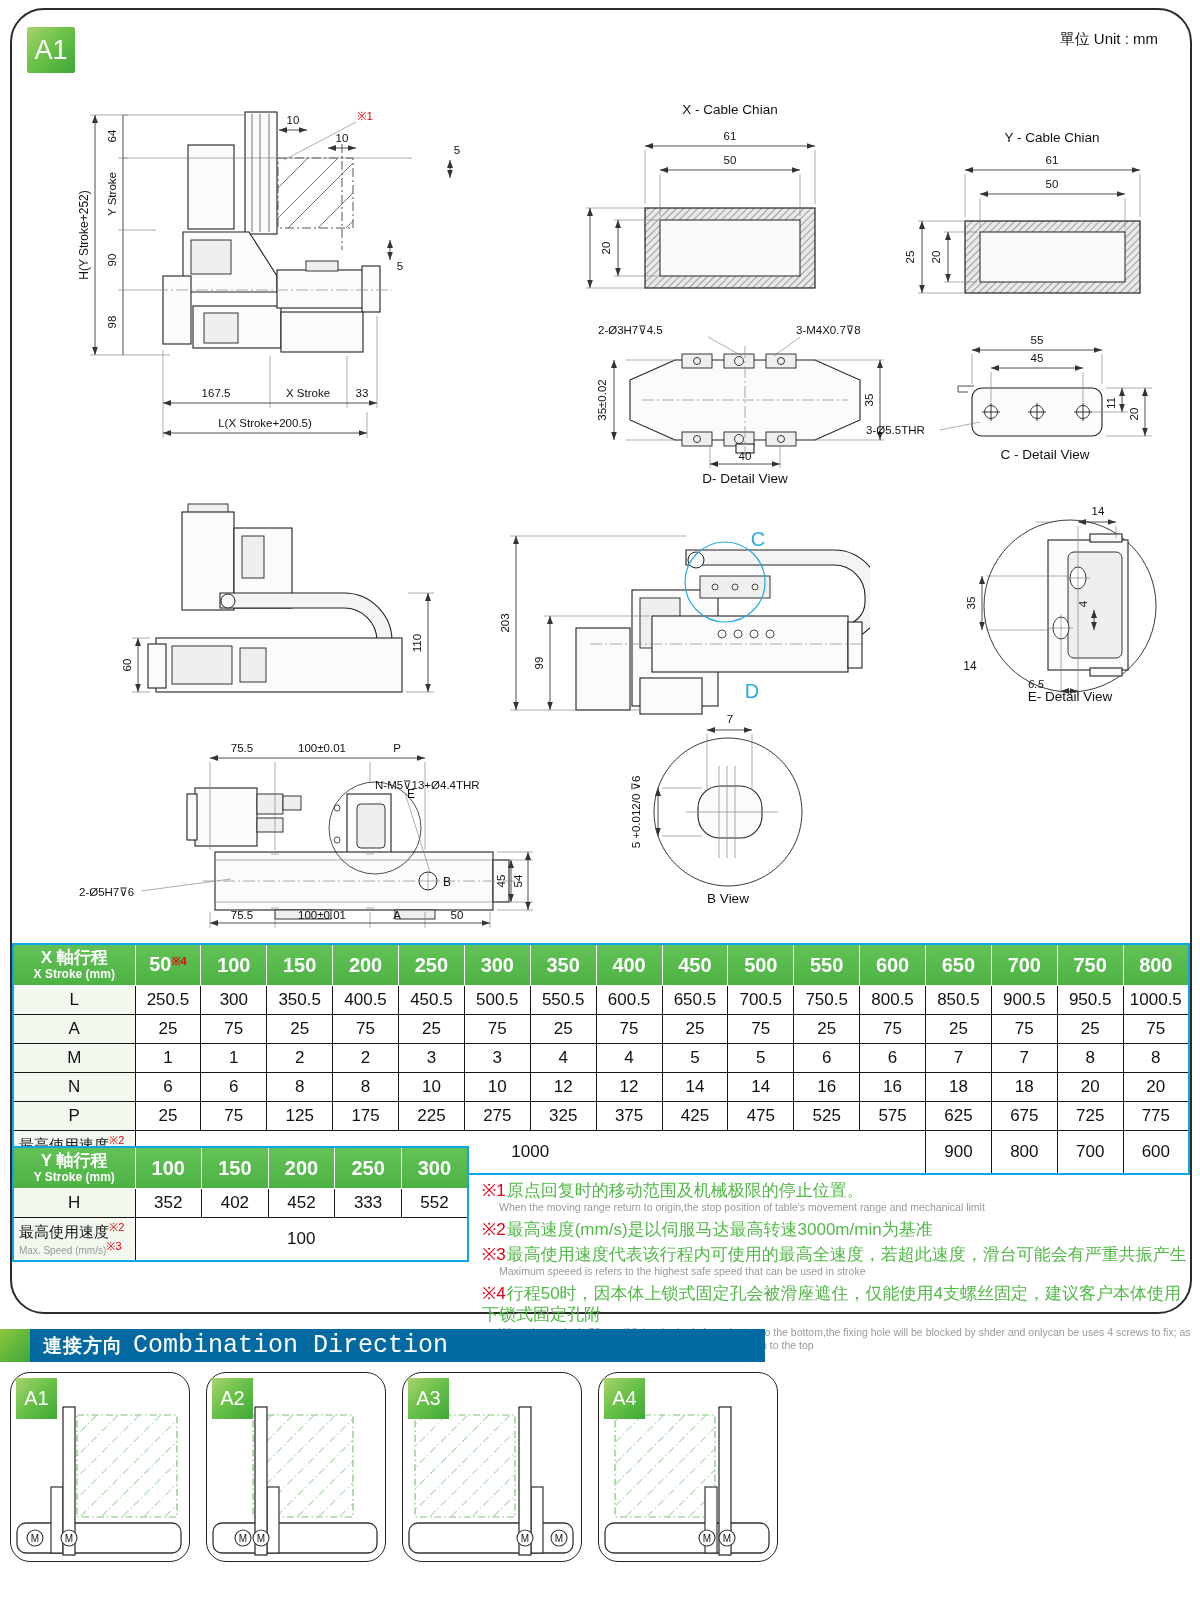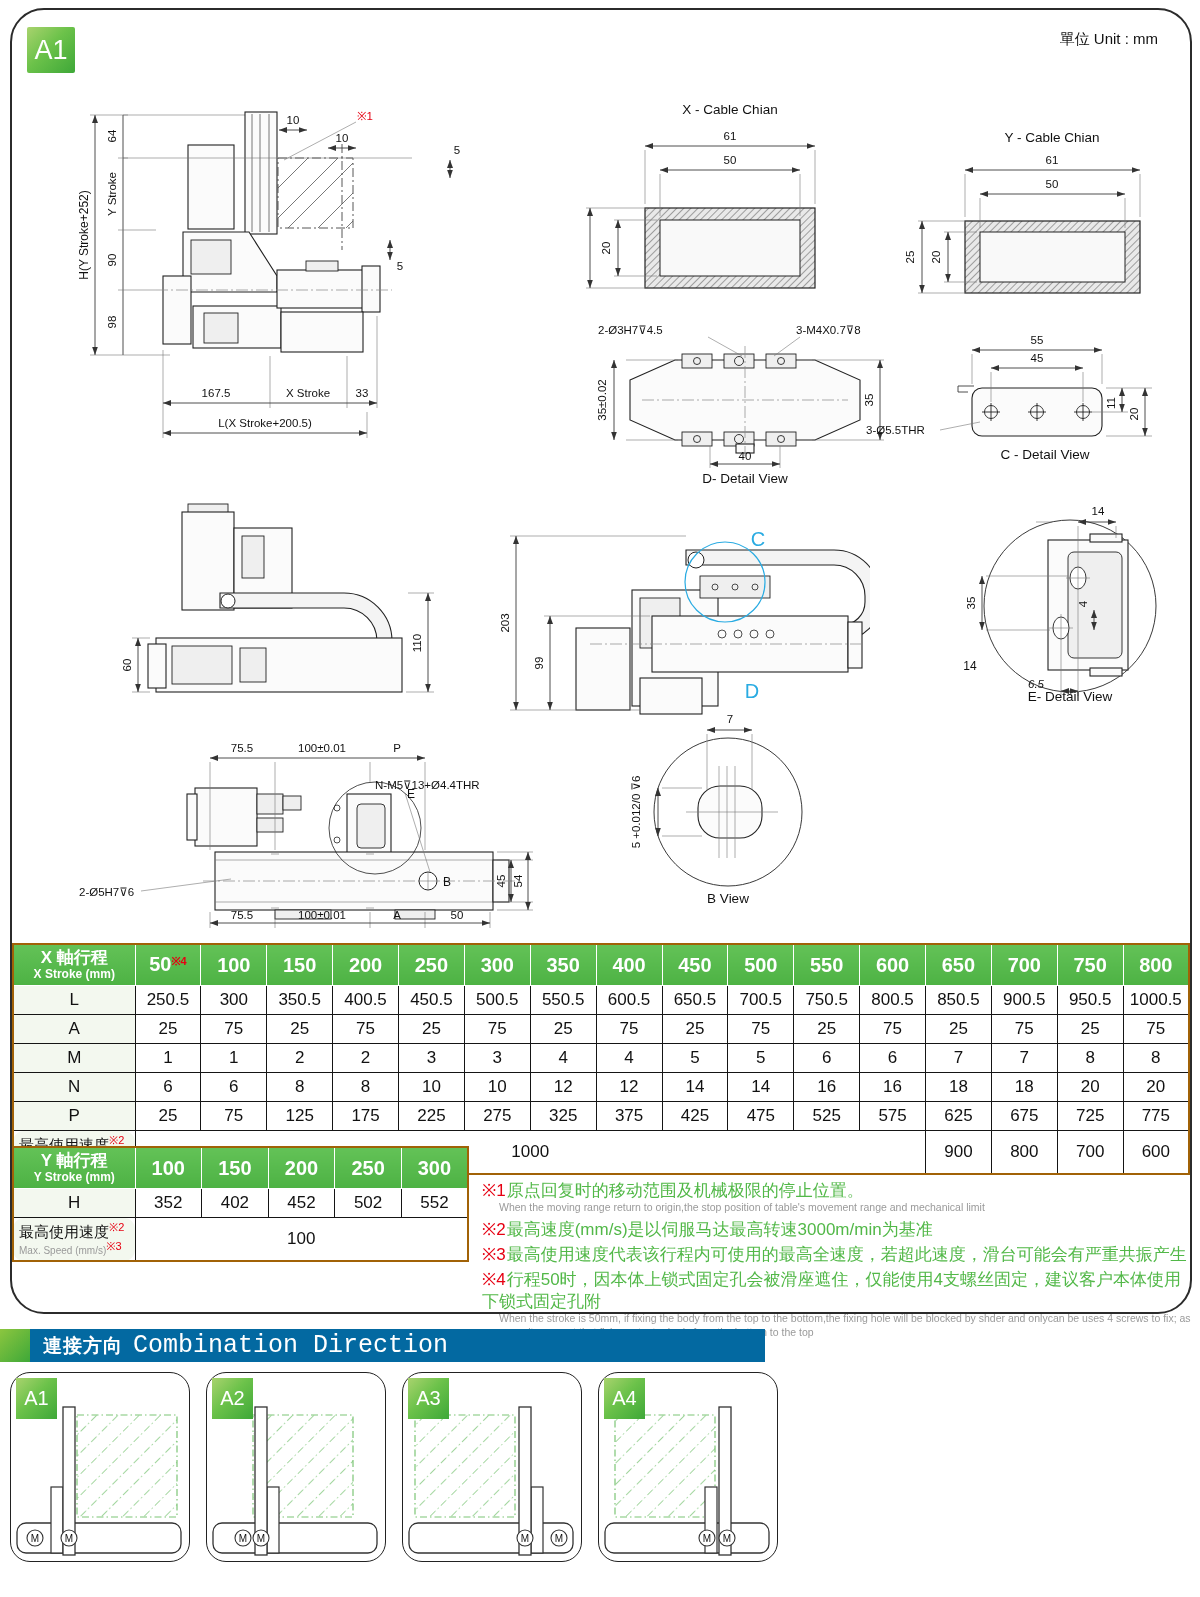--- a/index.html
+++ b/index.html
@@ -20,21 +20,21 @@
   .o{fill:#fbfbfb;stroke:#222;stroke-width:1.1;}
   .o2{fill:#efefef;stroke:#222;stroke-width:0.9;}
   .dl{stroke:#3a3a3a;stroke-width:0.9;fill:none;}
   .ex{stroke:#777;stroke-width:0.6;fill:none;}
   .cl{stroke:#888;stroke-width:0.7;stroke-dasharray:12 3 2 3;fill:none;}
   .hdd{stroke:#444;stroke-width:0.9;stroke-dasharray:9 3 2 3;fill:none;}
   .hl{stroke:#555;stroke-width:0.8;}
   .tblwrap{position:absolute;left:12px;}
   #xtbl{top:943px;width:1178px;}
   #ytbl{top:1146px;width:457px;}
-  table{border-collapse:collapse;width:100%;table-layout:fixed;border:2px solid #a16207;}
+  table{border-collapse:collapse;width:100%;table-layout:fixed;border:2px solid #0ea5e9;}
   th,td{text-align:center;padding:0;overflow:hidden;}
   thead th{background:linear-gradient(180deg,#63c257 0%,#4db244 100%);color:#fff;border:1.5px solid #fff;height:40px;}
   thead th.lab{line-height:1.1;}
   .hzh{font-size:17px;} .hen{font-size:12px;}
   .cv{font-size:20px;}
   td{border:1px solid #151515;font-size:17px;height:28px;background:#fff;color:#111;}
   td.rl{background:#f3f8ef;}
   tr.srow td{height:42px;}
   td.sl{background:#f3f8ef;text-align:left;padding-left:5px;line-height:1.15;border-radius:11px;}
   .slzh{font-size:15px;color:#111;} .slen{font-size:10px;color:#9a9a9a;}
@@ -632,21 +632,21 @@
             <th><span class="cv">250</span></th>
             <th><span class="cv">300</span></th>
           </tr>
         </thead>
         <tbody>
           <tr>
             <td class="rl">H</td>
             <td class="dv">352</td>
             <td class="dv">402</td>
             <td class="dv">452</td>
-            <td class="dv">502</td>
+            <td class="dv">333</td>
             <td class="dv">552</td>
           </tr>
           <tr class="srow">
             <td class="sl">
               <div class="slzh">最高使用速度<sup class="rdsup">※2</sup></div>
               <div class="slen">Max. Speed (mm/s)<sup class="rdsup">※3</sup></div>
             </td>
             <td class="dv" colspan="5">100</td>
           </tr>
         </tbody>
@@ -656,20 +656,21 @@
   <div id="notes">
     <div class="note">
       <div class="nzh"><span class="nref">※1</span><span>原点回复时的移动范围及机械极限的停止位置。</span></div>
       <div class="nen">When the moving range return to origin,the stop position of table's movement range and mechanical limit</div>
     </div>
     <div class="note">
       <div class="nzh"><span class="nref">※2</span><span>最高速度(mm/s)是以伺服马达最高转速3000m/min为基准</span></div>
     </div>
     <div class="note">
       <div class="nzh"><span class="nref">※3</span><span>最高使用速度代表该行程内可使用的最高全速度，若超此速度，滑台可能会有严重共振产生</span></div>
+      <div class="nen">Maximum speeed is refers to the highest safe speed that can be used in stroke</div>
     </div>
     <div class="note">
       <div class="nzh"><span class="nref">※4</span><span>行程50时，因本体上锁式固定孔会被滑座遮住，仅能使用4支螺丝固定，建议客户本体使用下锁式固定孔附</span></div>
       <div class="nen">When the stroke is 50mm, if fixing the body from the top to the bottom,the fixing hole will be  blocked by shder and onlycan be uses 4 screws to fix;  as a result,  suggest that fixing actuator body from the bottom to the top</div>
     </div>
   </div>
 
   <div id="combar">
     <div class="sq"></div>
     <span class="zh">連接方向</span>

